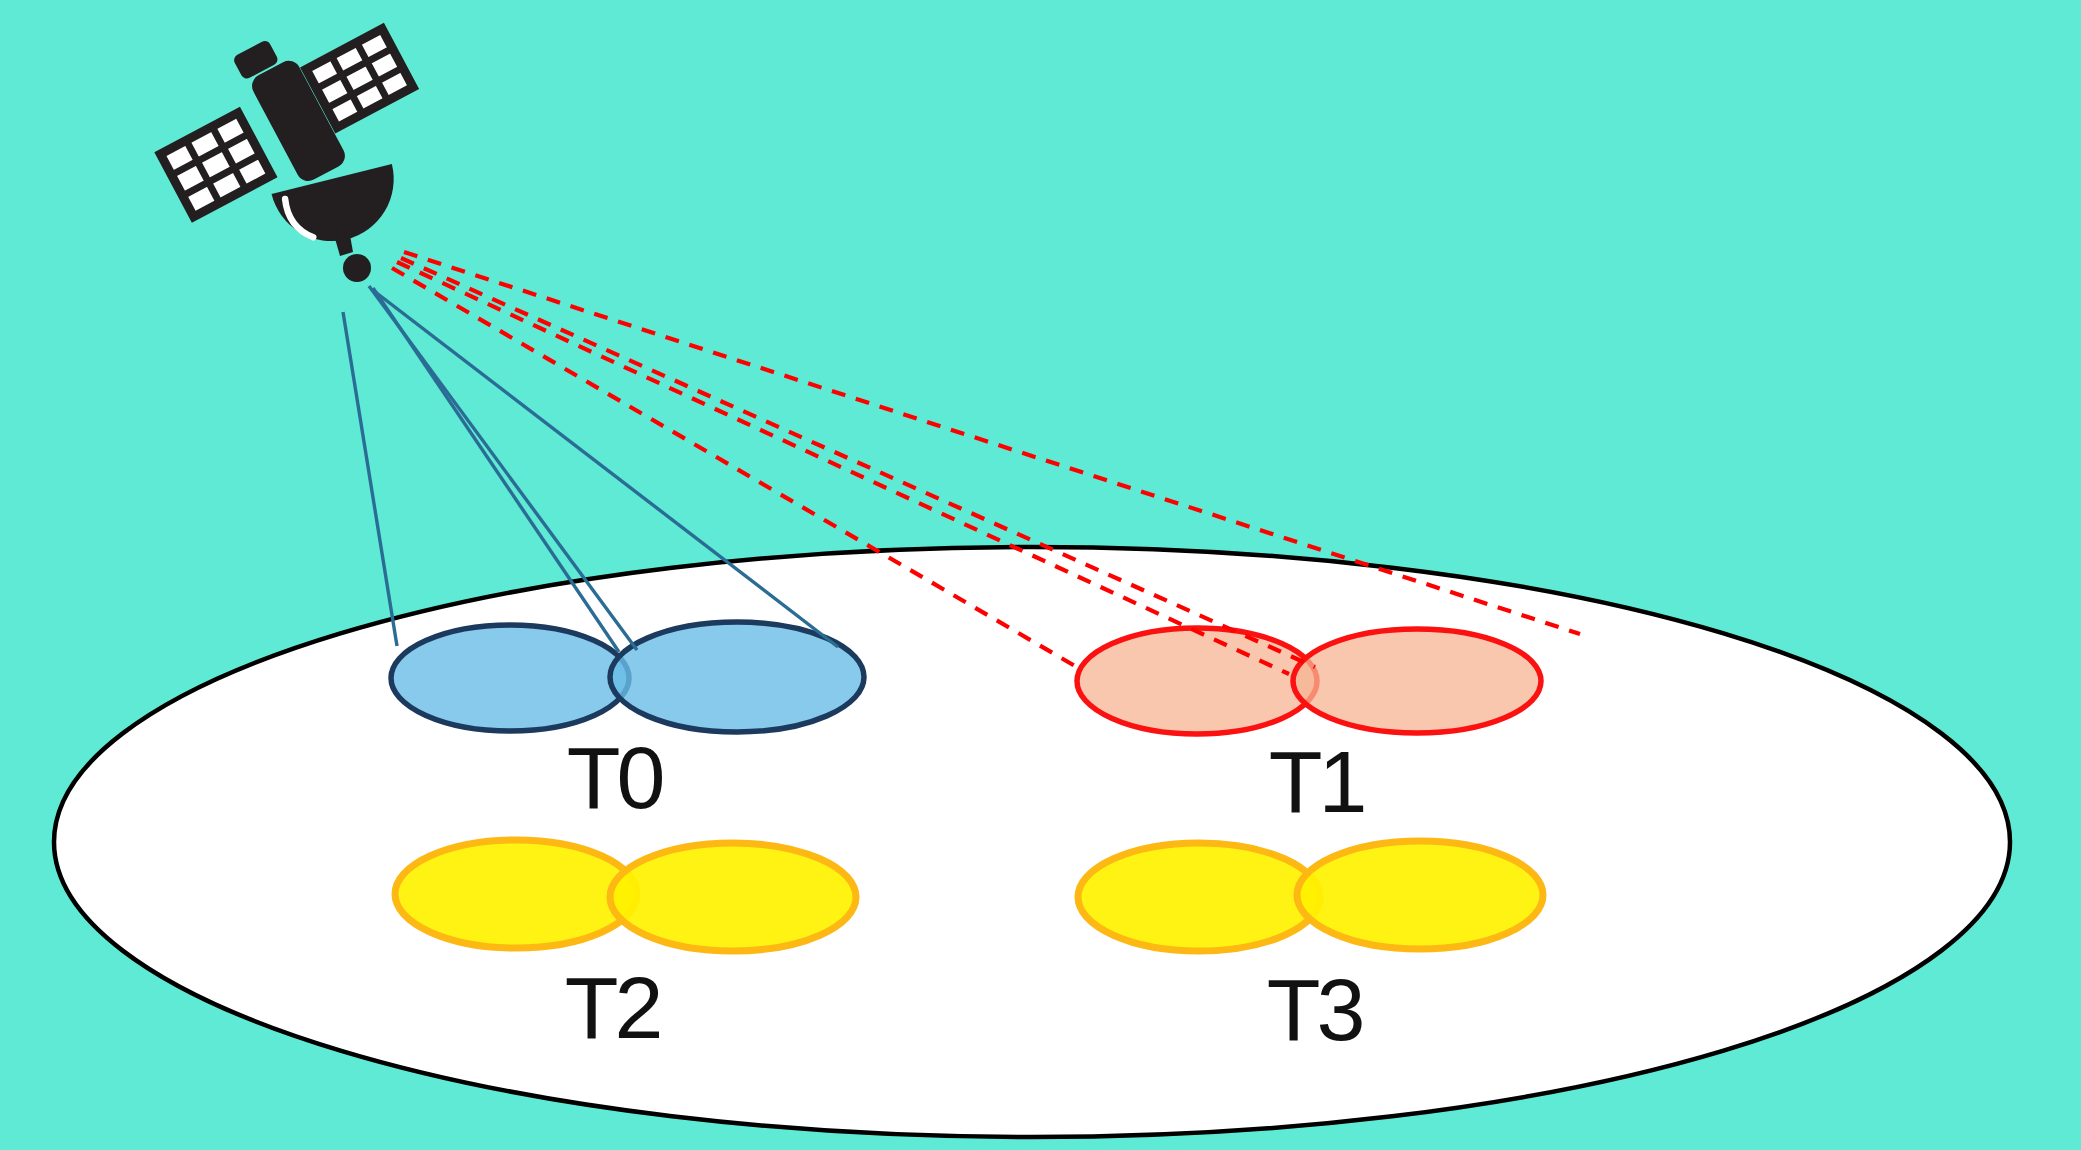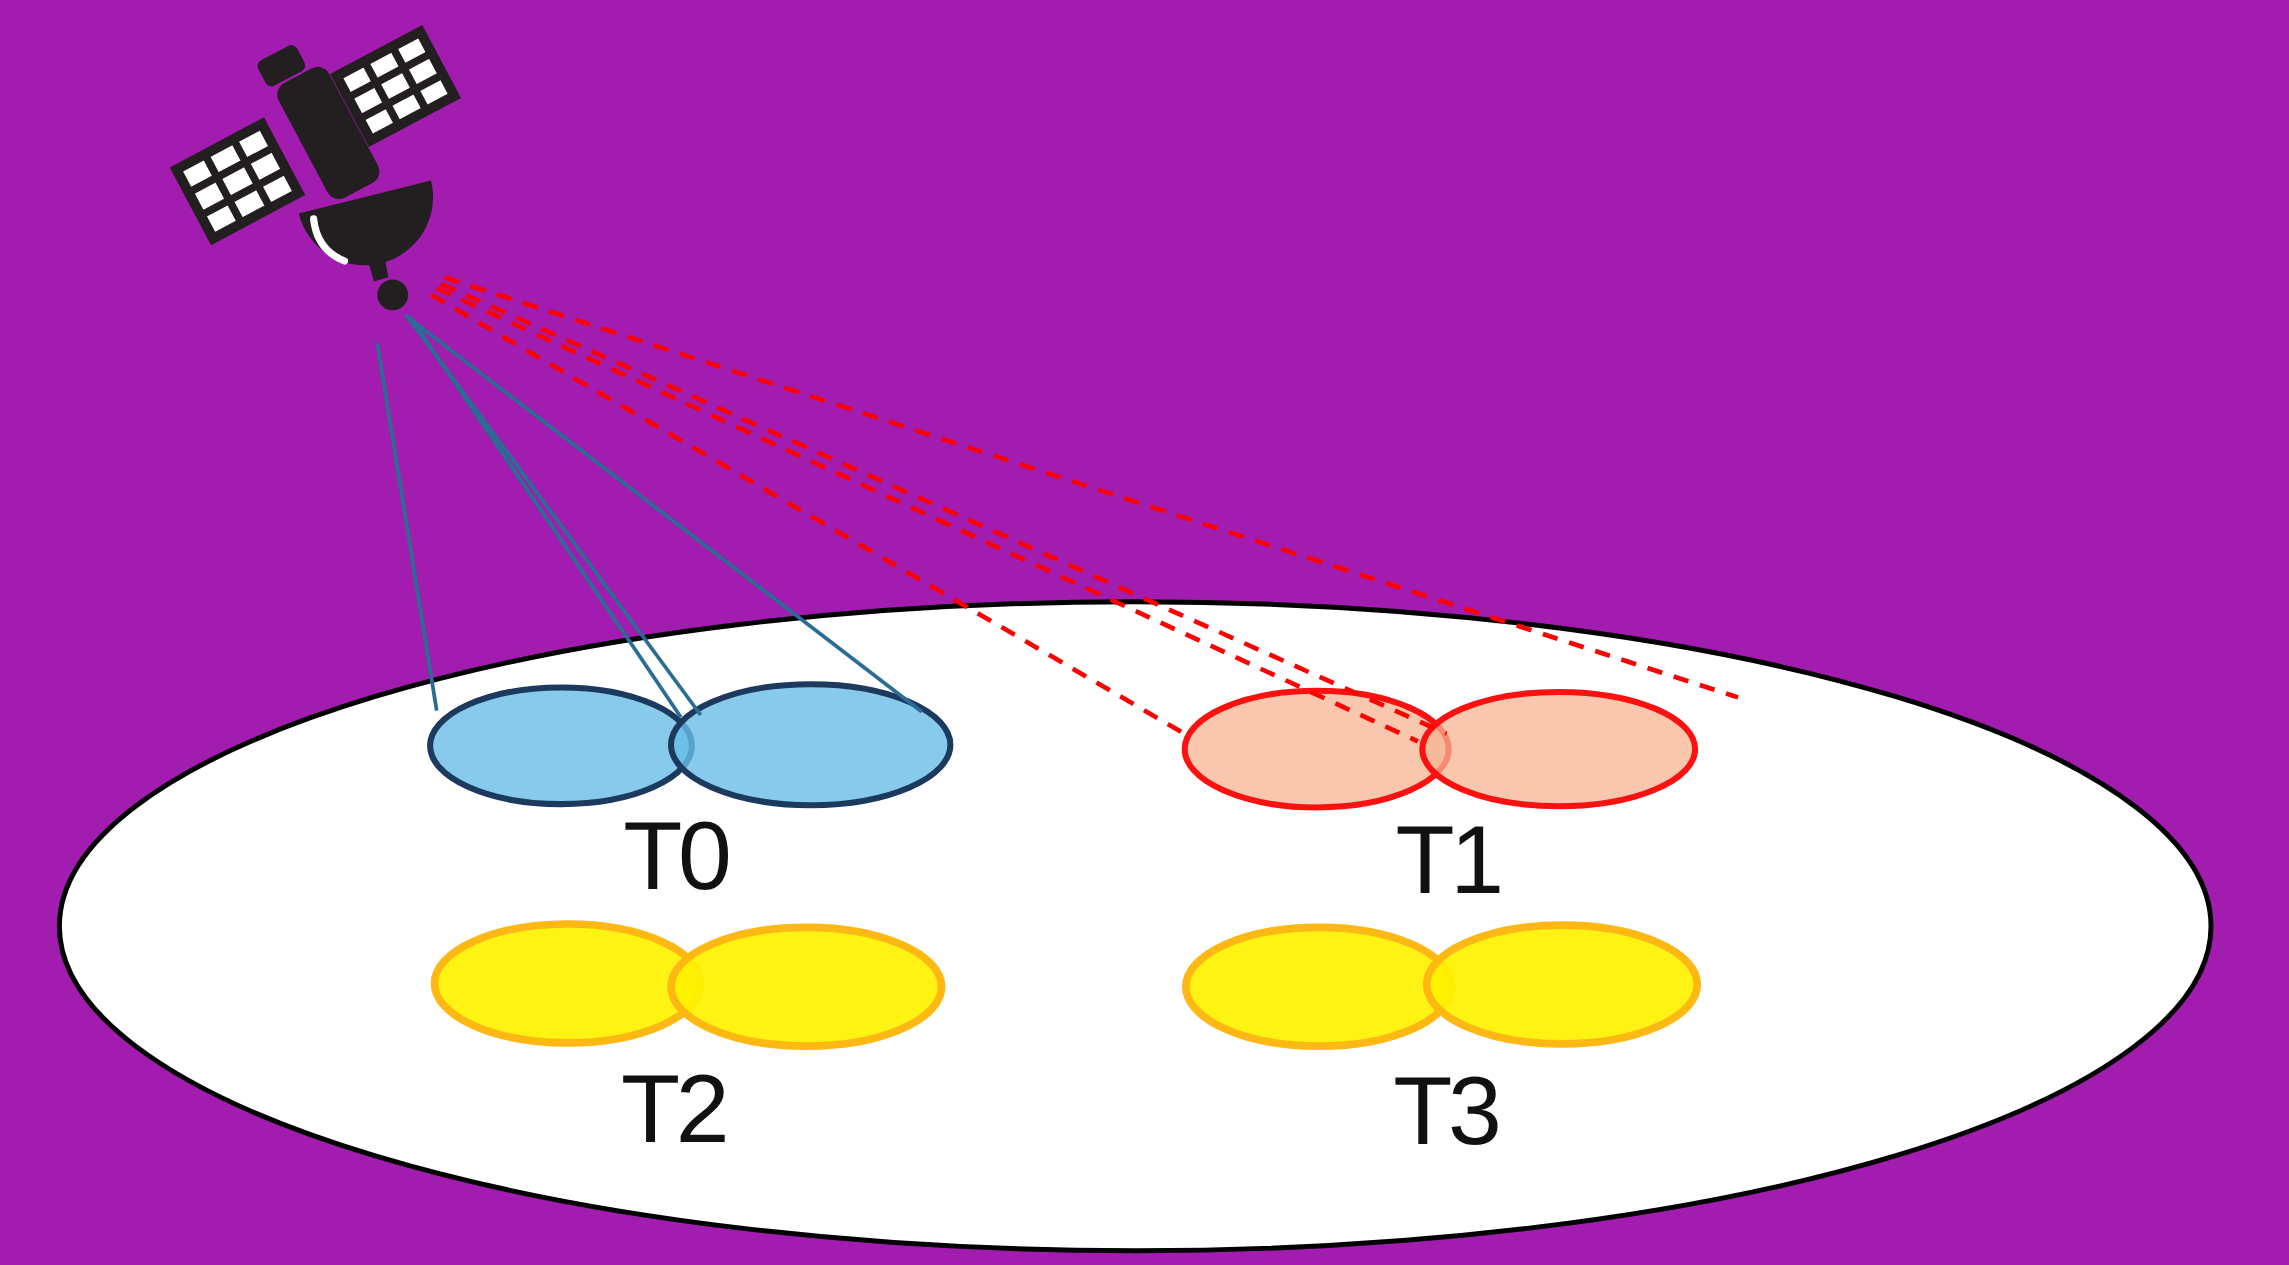--- a/index.html
+++ b/index.html
@@ -1,16 +1,16 @@
 <!DOCTYPE html>
 <html><head>
 <meta charset="utf-8">
 <style>
   html, body { margin: 0; padding: 0; background: #ffffff; }
-  .stage { width: 2081px; height: 1150px; position: relative; background: #a21caf; }
+  .stage { width: 2081px; height: 1150px; position: relative; background: #5eead4; }
   svg { display: block; }
   text.cell-label {
     font-family: "Liberation Sans", sans-serif;
     font-size: 88px;
     letter-spacing: -4px;
     fill: #111111;
   }
 </style>
 </head>
 <body>

